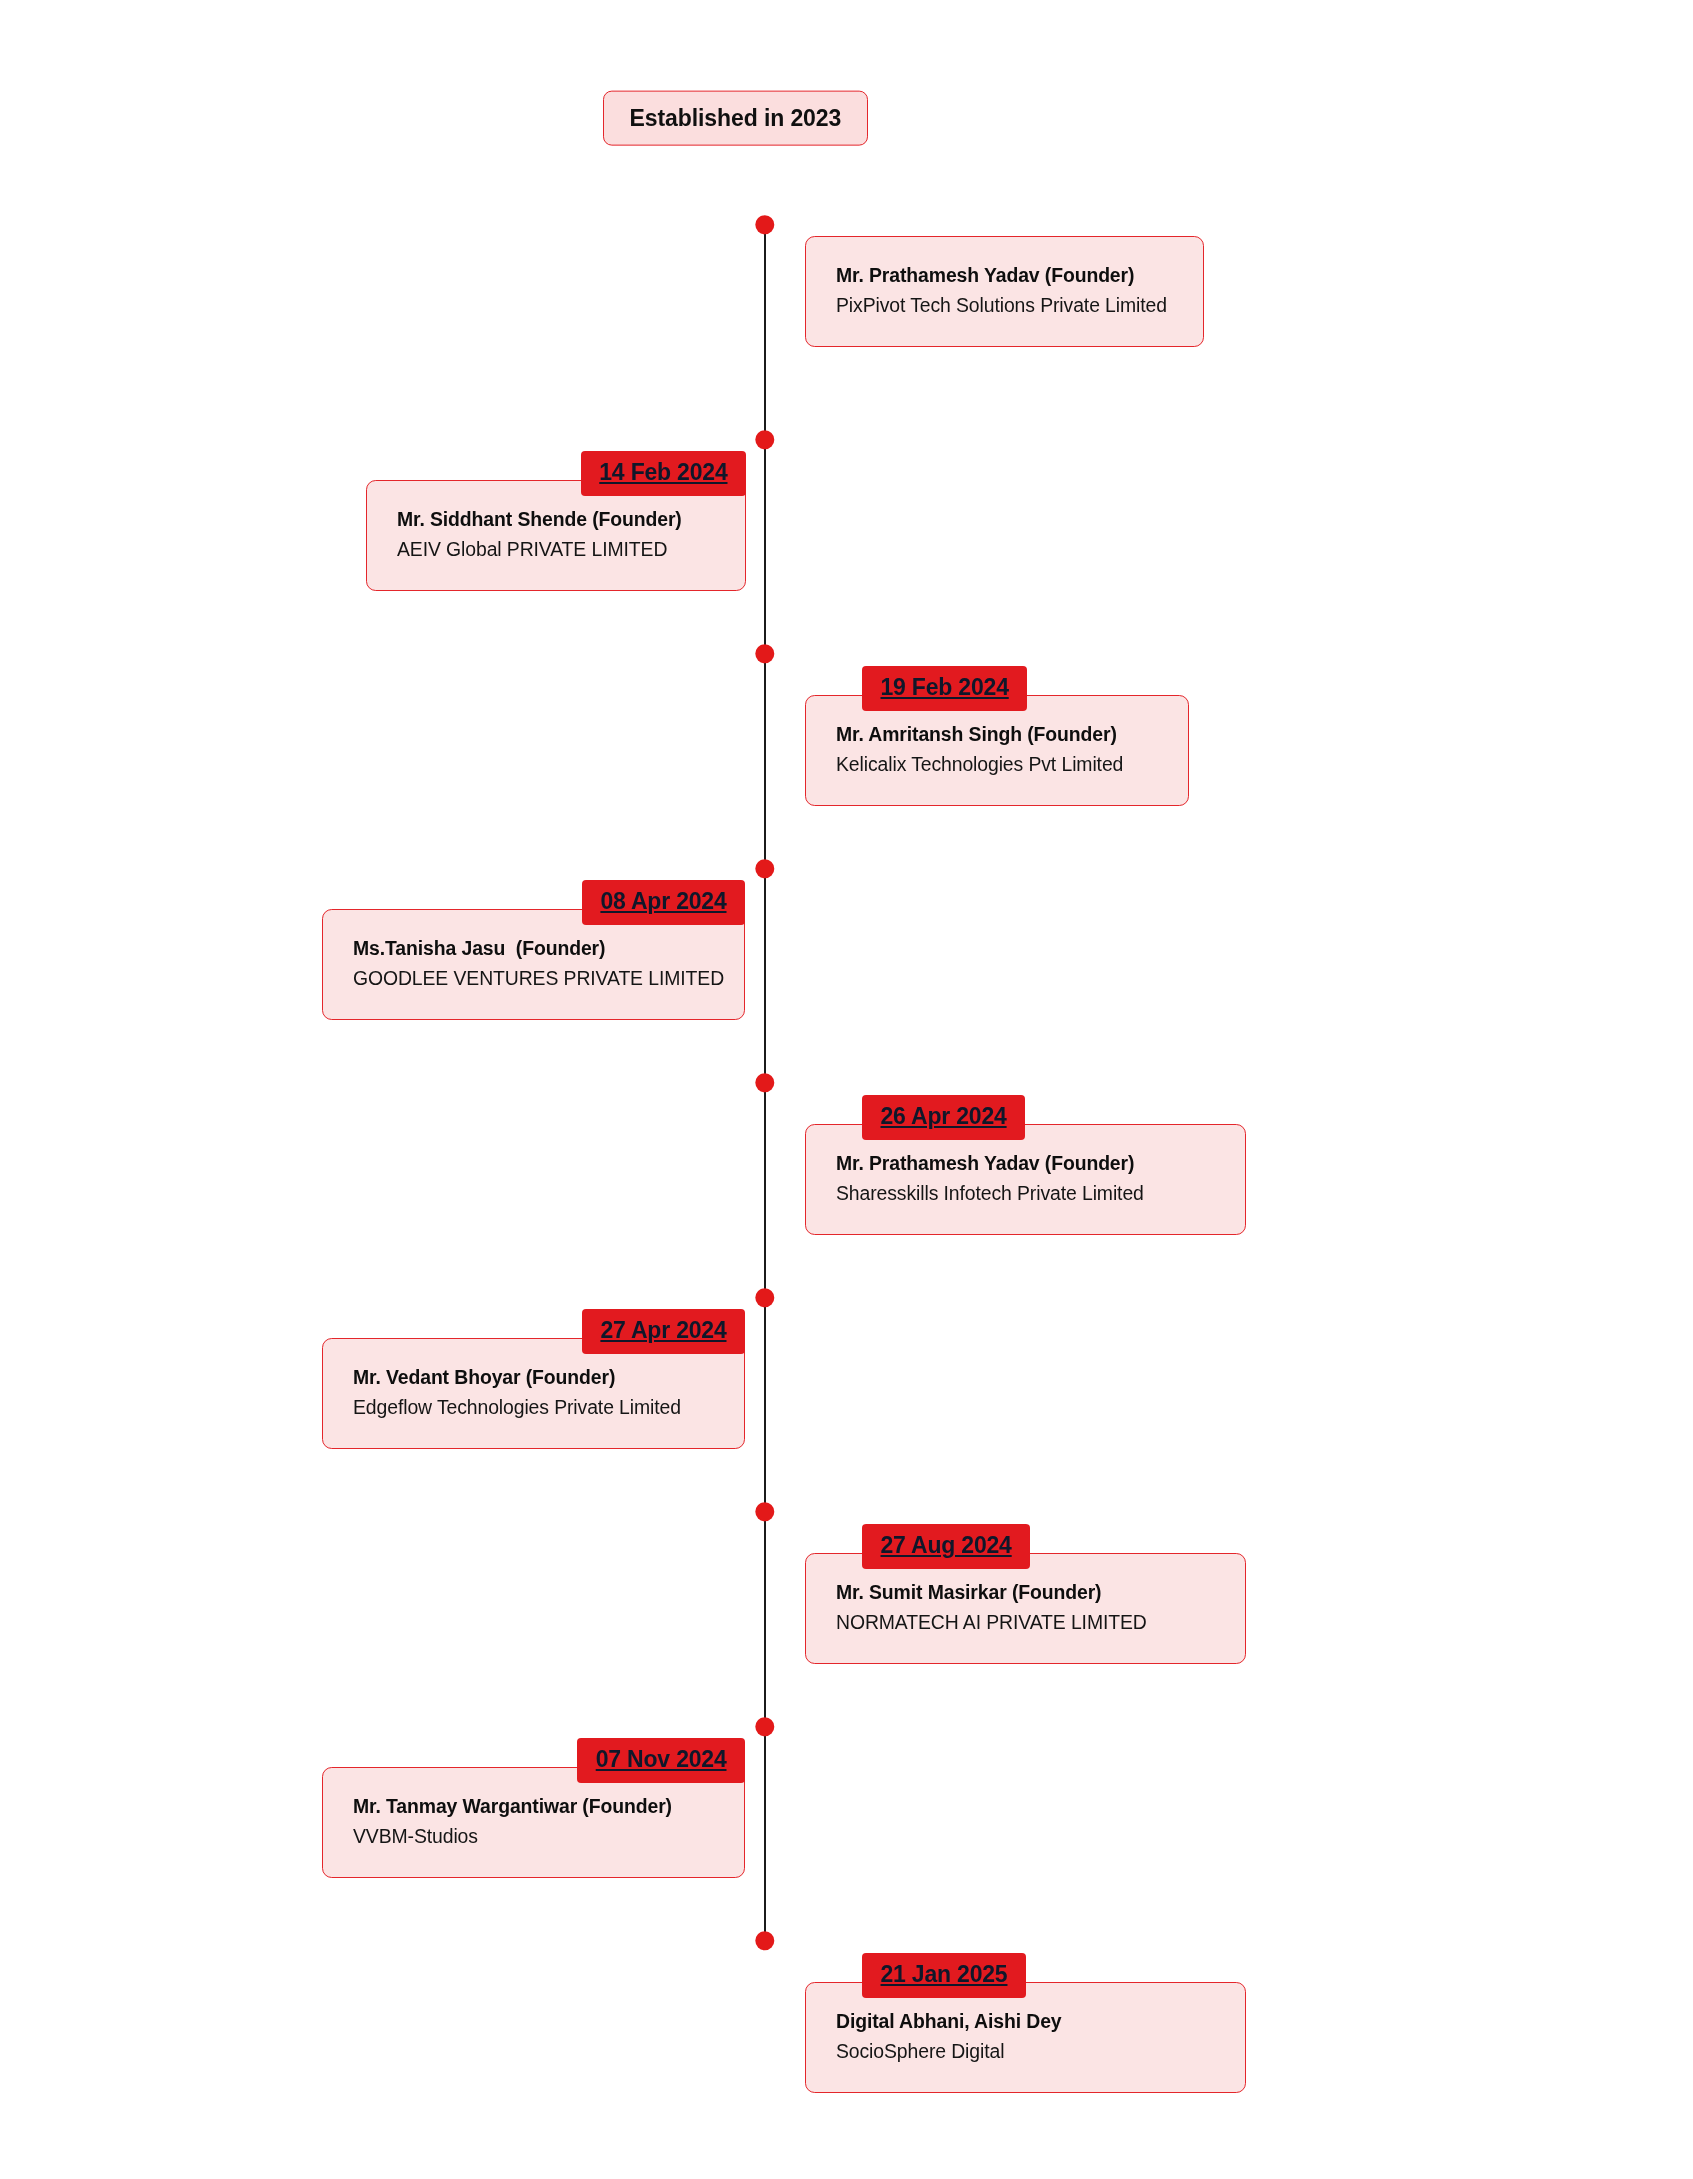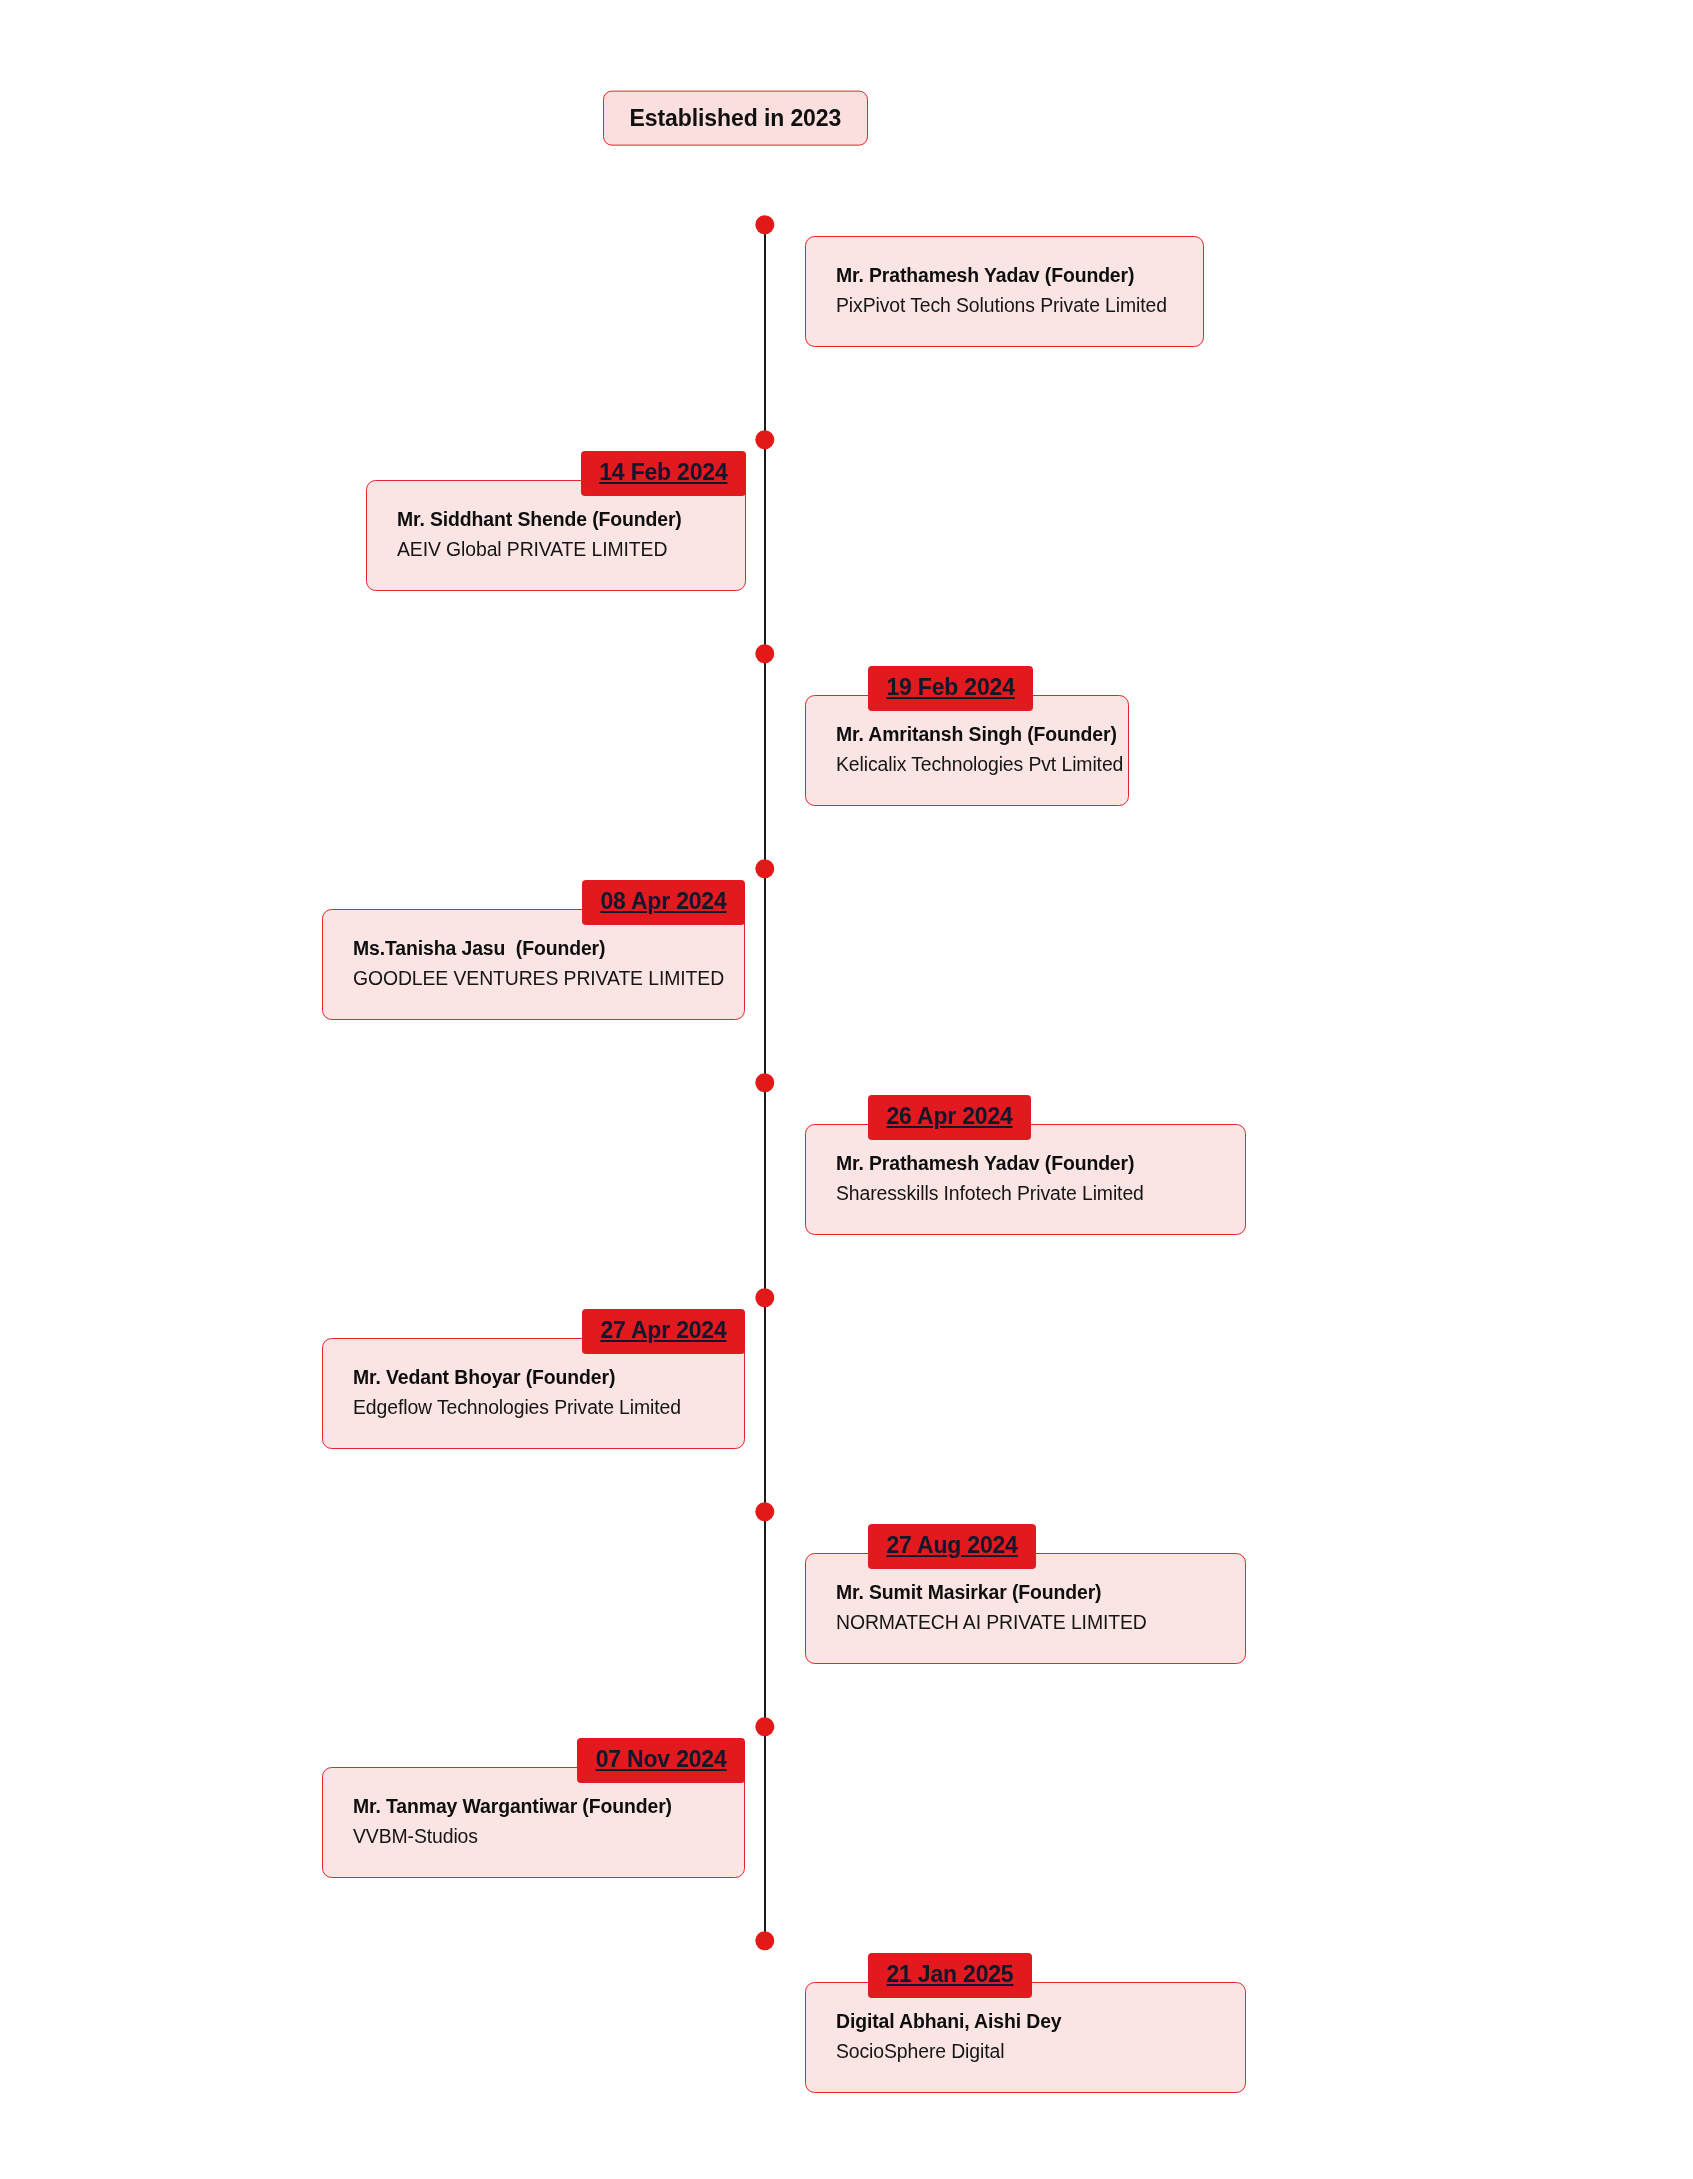--- a/index.html
+++ b/index.html
@@ -71,21 +71,21 @@
     padding: 8px 18.5px 9.7px 18.5px;
     font-size: 23px;
     font-weight: bold;
     color: #0f172a;
     white-space: nowrap;
     letter-spacing: -0.2px;
     z-index: 3;
     text-decoration: underline;
   }
 
-  .event.right .date-badge { left: 63px; }
+  .event.right .date-badge { left: 57px; }
   .event.left  .date-badge { right: 0px; }
 
   .card {
     position: absolute;
     top: 29px;
     background: #fbe4e4;
     border: 0.9px solid #e4262b;
     border-radius: 9.7px;
     padding: 25.6px 30px 27px 30px;
     z-index: 2;
@@ -137,21 +137,21 @@
       <div class="event left" style="left: 362px; width: 384px; top: 451px;">
         <div class="date-badge">14 Feb 2024</div>
         <div class="card" style="width: 380px;">
           <div class="person">Mr. Siddhant Shende (Founder)</div>
           <div class="company">AEIV Global PRIVATE LIMITED</div>
         </div>
       </div>
       <div class="dot" style="top: 654px;"></div>
       <div class="event right" style="left: 805px; width: 384px; top: 666px;">
         <div class="date-badge">19 Feb 2024</div>
-        <div class="card" style="width: 324px;">
+        <div class="card" style="width: 384px;">
           <div class="person">Mr. Amritansh Singh (Founder)</div>
           <div class="company">Kelicalix Technologies Pvt Limited</div>
         </div>
       </div>
       <div class="dot" style="top: 869px;"></div>
       <div class="event left" style="left: 322px; width: 423px; top: 880px;">
         <div class="date-badge">08 Apr 2024</div>
         <div class="card" style="width: 423px;">
           <div class="person">Ms.Tanisha Jasu  (Founder)</div>
           <div class="company">GOODLEE VENTURES PRIVATE LIMITED</div>

